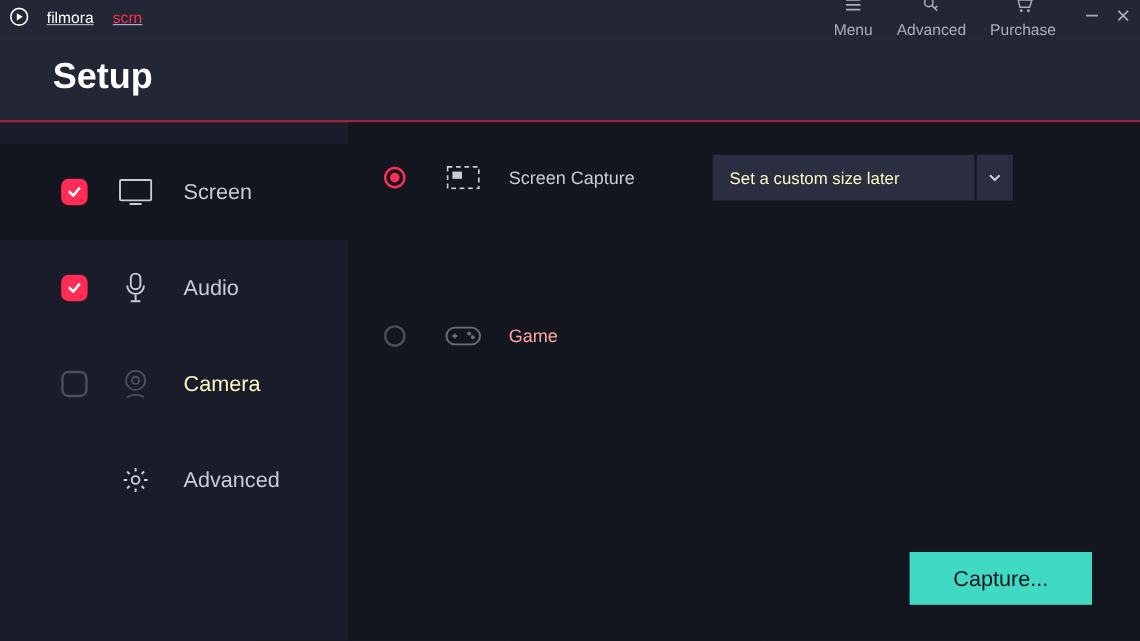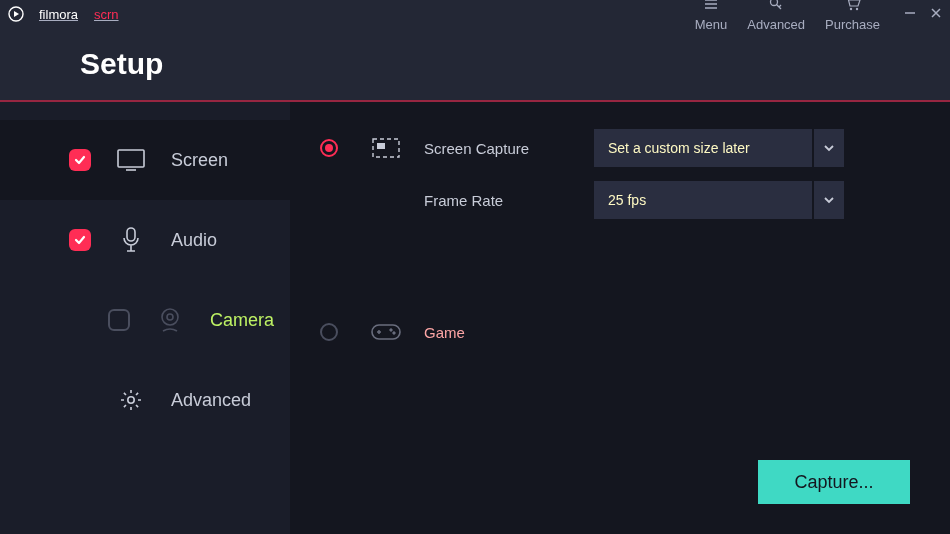--- a/index.html
+++ b/index.html
@@ -24,38 +24,38 @@
   .titlebar .logo { display: flex; align-items: center; gap: 15px; text-decoration: underline; }
   .titlebar .logo svg { flex-shrink: 0; }
   .titlebar .spacer { flex: 1; }
   .titlebar .tbitem { display: flex; align-items: center; gap: 6px; margin: 0 10px; cursor: pointer; flex-direction: column; }
   .titlebar .winbtn { margin-left: 14px; cursor: pointer; }
   .header {
     height: 72px;
     background: #232735;
     display: flex;
     align-items: center;
-    padding-left: 80px;
+    padding-left: 44px;
   }
   .header h1 { color: #fff; font-size: 30px; font-weight: 600; }
   .divider { height: 2px; background: #ff2d55; opacity: 0.55; }
   .body { display: flex; height: calc(534px - 28px - 72px - 2px); }
   .sidebar { width: 290px; padding-top: 18px; }
   .side-item {
     height: 80px;
     display: flex;
     align-items: center;
-    padding-left: 69px;
+    padding-left: 51px;
     gap: 26px;
     cursor: pointer;
     color: #c8ccd8;
     font-size: 18px;
   }
   .side-item.active { background: #14161f; }
-  .side-item.disabled { color: #bef264; cursor: default; margin-left: 39px; }
+  .side-item.disabled { color: #fef9c3; cursor: default; }
   .side-item .chk {
     width: 22px; height: 22px; border-radius: 6px;
     display: flex; align-items: center; justify-content: center;
     flex-shrink: 0;
   }
   .side-item .chk.on { background: #ff2d55; }
   .side-item .chk.on svg { stroke: #fff; }
   .side-item .chk.off { border: 2px solid #4a4e5e; border-radius: 6px; }
   .side-item .chk.none { width: 22px; }
   .side-item .icon { width: 28px; display: flex; justify-content: center; }
@@ -223,33 +223,20 @@
       <div class="select">
         <div class="seltext">Set a custom size later</div>
         <div class="selbtn">
           <svg width="12" height="8" viewBox="0 0 12 8">
               <path d="M2 2 L6 6 L10 2" fill="none" stroke="#c8ccd8" stroke-width="1.8"></path>
             </svg>
         </div>
       </div>
     </div>
 
-    <div class="row">
-      <div style="width:18px;margin-right:30px"></div>
-      <div class="rowicon"></div>
-      <div class="rowlabel">Frame Rate</div>
-      <div class="select">
-        <div class="seltext">25 fps</div>
-        <div class="selbtn">
-          <svg width="12" height="8" viewBox="0 0 12 8">
-              <path d="M2 2 L6 6 L10 2" fill="none" stroke="#c8ccd8" stroke-width="1.8"></path>
-            </svg>
-        </div>
-      </div>
-    </div>
 
     <div class="row game-row disabled">
       <div class="radio disabled"></div>
       <div class="rowicon">
         <svg width="30" height="20" viewBox="0 0 30 20">
             <path d="M8 3 H22 A7 7 0 0 1 22 17 H8 A7 7 0 0 1 8 3 Z" fill="none" stroke="#6a6e7e" stroke-width="1.6"></path>
             <path d="M8 8 V12 M6 10 H10" stroke="#6a6e7e" stroke-width="1.5"></path>
             <circle cx="20" cy="8" r="1.2" fill="#6a6e7e"></circle>
             <circle cx="23" cy="11" r="1.2" fill="#6a6e7e"></circle>
           </svg>

